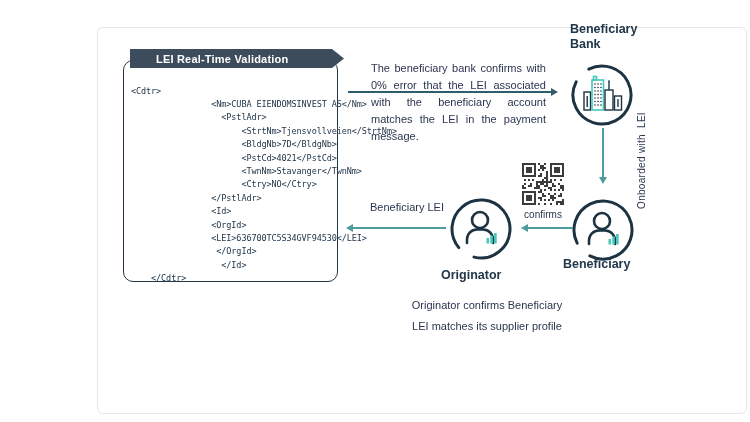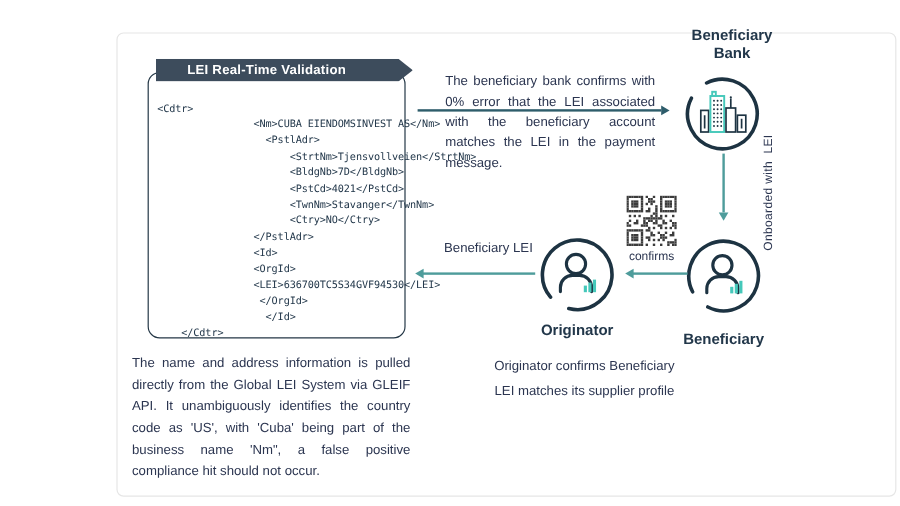--- a/index.html
+++ b/index.html
@@ -31,21 +31,21 @@
     color:#22374a;font-weight:500;
   }
   .note{
     position:absolute;color:#2b3550;font-weight:500;
   }
   .left-note{left:110px;top:294px;width:232px;font-size:11px;line-height:18px;text-align:justify;}
   .bank-note{left:371px;top:60px;width:175px;font-size:11px;line-height:17px;text-align:justify;}
   .orig-note{left:403px;top:295px;width:168px;font-size:11px;line-height:21px;text-align:center;}
   .node-label{
     position:absolute;font-size:12.5px;font-weight:600;color:#22374a;
-    text-align:center;line-height:15px;
+    line-height:15px;
   }
   .small-label{position:absolute;font-weight:500;color:#2b3550;text-align:center;}
   .onboarded{
     position:absolute;left:576px;top:155px;width:130px;text-align:center;
     font-size:10px;color:#2b3550;font-weight:500;letter-spacing:.3px;white-space:pre;
     transform:rotate(-90deg);transform-origin:center;
   }
   
   .aline-h{position:absolute;height:1.6px;}
   .aline-v{position:absolute;width:1.6px;}
@@ -75,21 +75,20 @@
                       &lt;TwnNm&gt;Stavanger&lt;/TwnNm&gt;
                       &lt;Ctry&gt;NO&lt;/Ctry&gt;
                 &lt;/PstlAdr&gt;
                 &lt;Id&gt;
                 &lt;OrgId&gt;
                 &lt;LEI&gt;636700TC5S34GVF94530&lt;/LEI&gt;
                  &lt;/OrgId&gt;
                   &lt;/Id&gt;
     &lt;/Cdtr&gt;</pre>
 
-  <div class="note left-note">The name and address information is pulled directly from the Global LEI System via GLEIF API. It unambiguously identifies the country code as 'US', with 'Cuba' being part of the business name 'Nm", a false positive compliance hit should not occur.</div>
   <div class="note bank-note">The beneficiary bank confirms with 0% error that the LEI associated with the beneficiary account matches the LEI in the payment message.</div>
   <div class="note orig-note">Originator confirms Beneficiary LEI matches its supplier profile</div>
 
   <div class="aline-h" style="left:348px;top:91px;width:203px;background:#2e5d6b;"></div>
   <div class="ahead right" style="left:551px;top:88px;color:#2e5d6b;"></div>
 
   <div class="node-label" style="left:570px;top:22px;width:80px;">Beneficiary Bank</div>
   <svg class="svg-abs" style="left:570px;top:63px;" width="64" height="64" viewBox="0 0 64 64">
     <circle cx="32" cy="32" r="29" fill="none" stroke="#1d3342" stroke-width="3" stroke-linecap="round" pathLength="100" stroke-dasharray="90 10" transform="rotate(-117 32 32)"></circle>
     <g stroke="#1d3342" fill="none" stroke-width="1.4">
@@ -140,21 +139,21 @@
     <g>
       <circle cx="31" cy="23" r="8" fill="none" stroke="#1d3342" stroke-width="2.6"></circle>
       <path d="M18 46 v-3.5 a10 10 0 0 1 10 -10 h6 a10 10 0 0 1 10 10 V46" fill="none" stroke="#1d3342" stroke-width="2.6" stroke-linejoin="round" stroke-linecap="round"></path>
       <g fill="#45c8ba">
         <rect x="37.5" y="41" width="2.6" height="5.5"></rect>
         <rect x="41.3" y="38.5" width="2.6" height="8"></rect>
         <rect x="45.1" y="36" width="2.6" height="10.5"></rect>
       </g>
     </g>
   </svg>
-  <div class="node-label" style="left:563px;top:276px;width:80px;">Beneficiary</div>
+  <div class="node-label" style="left:563px;top:257px;width:80px;">Beneficiary</div>
 
   <svg class="svg-abs" style="left:522px;top:163px;" width="42" height="42" viewBox="0 0 42 42">
       <g fill="#3c3c3c">
         <rect x="0" y="0" width="2" height="2"></rect>
         <rect x="2" y="0" width="2" height="2"></rect>
         <rect x="4" y="0" width="2" height="2"></rect>
         <rect x="6" y="0" width="2" height="2"></rect>
         <rect x="8" y="0" width="2" height="2"></rect>
         <rect x="10" y="0" width="2" height="2"></rect>
         <rect x="12" y="0" width="2" height="2"></rect>

